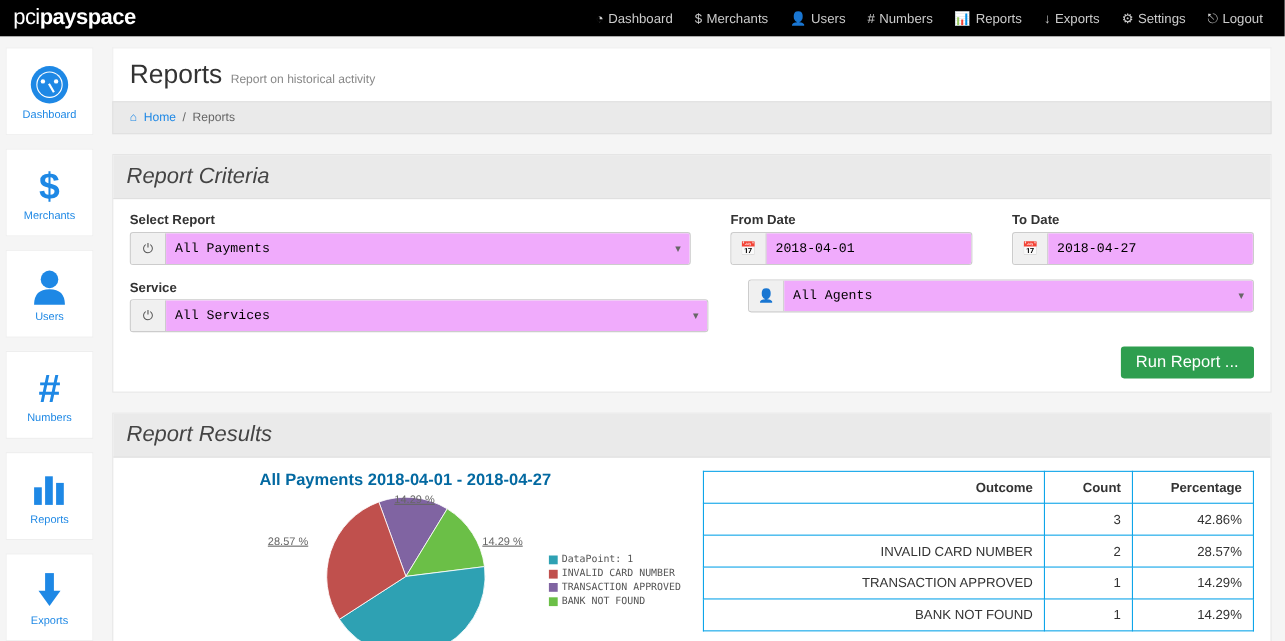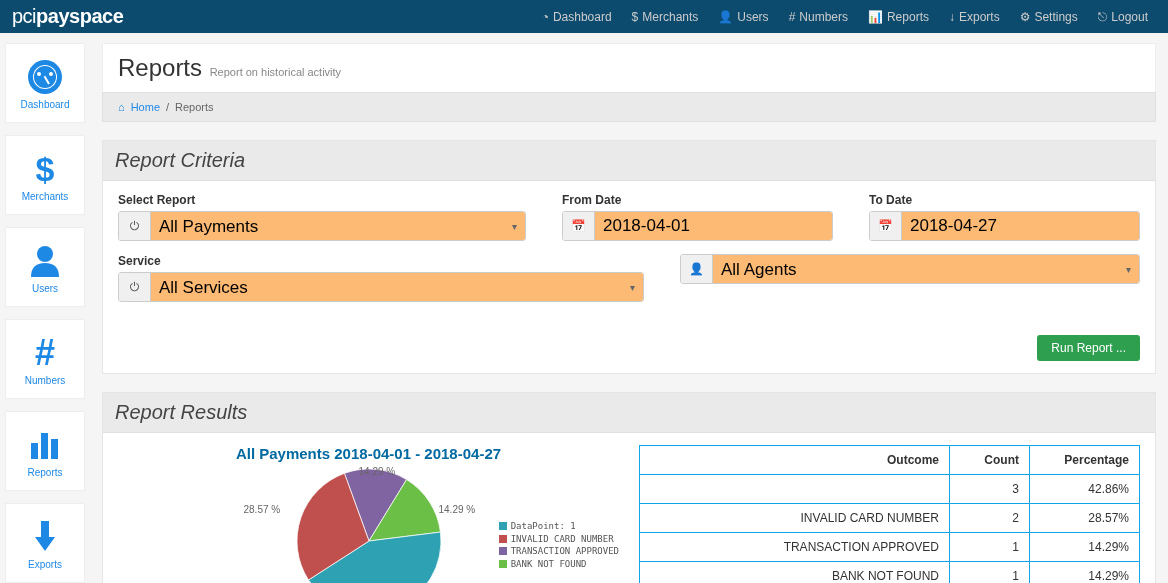--- a/index.html
+++ b/index.html
@@ -1,17 +1,17 @@
 <!DOCTYPE html>
 <html><head>
 <meta charset="utf-8">
 <style>
 * { box-sizing: border-box; margin: 0; padding: 0; }
 body { font-family: "Helvetica Neue", Helvetica, Arial, sans-serif; font-size: 13px; color: #333; background: #f5f5f5; width: 1168px; }
-.topbar { background: #0c4a6e; color: #fff; height: 33px; display: flex; align-items: center; padding: 0 12px; }
+.topbar { background: #000000; color: #fff; height: 33px; display: flex; align-items: center; padding: 0 12px; }
 .brand { font-size: 20px; font-weight: 300; letter-spacing: -0.5px; }
 .brand b { font-weight: 700; }
 .topnav { margin-left: auto; display: flex; gap: 4px; }
 .topnav a { color: #ccc; text-decoration: none; font-size: 12px; padding: 8px 8px; display: flex; align-items: center; gap: 4px; }
 .layout { display: flex; }
 .sidebar { width: 90px; padding: 10px 5px; display: flex; flex-direction: column; gap: 12px; }
 .side-item { background: #fff; border: 1px solid #eee; display: flex; flex-direction: column; align-items: center; justify-content: center; height: 80px; cursor: pointer; }
 .side-item .ic { width: 40px; height: 40px; display: flex; align-items: center; justify-content: center; }
 .side-item .lbl { font-size: 10px; color: #1e88e5; margin-top: 2px; }
 .main { flex: 1; padding: 10px 12px; }
@@ -22,32 +22,32 @@
 .breadcrumb a { color: #1e88e5; text-decoration: none; }
 .panel { background: #fff; border: 1px solid #e5e5e5; margin-bottom: 18px; }
 .panel-heading { background: #eaeaea; padding: 8px 12px; font-size: 20px; font-weight: 400; color: #444; border-bottom: 1px solid #e0e0e0; font-style: italic; }
 .panel-body { padding: 12px 15px; }
 .row { display: flex; gap: 36px; margin-bottom: 13px; }
 .col { flex: 1; }
 .col-sm { flex: 0 0 220px; }
 .form-label { font-size: 12px; font-weight: 700; color: #333; margin-bottom: 4px; display: block; }
 .input-group { display: flex; border: 1px solid #ccc; border-radius: 3px; overflow: hidden; height: 30px; background:#fff;}
 .input-addon { width: 32px; background: #f0f0f0; border-right: 1px solid #ccc; display: flex; align-items: center; justify-content: center; color: #555; font-size: 12px; }
-.input-group input, .input-group select { border: none; flex: 1; padding: 0 8px; font-size: 17px; background: #fdba74; outline: none; height: 100%; }
+.input-group input, .input-group select { border: none; flex: 1; padding: 0 8px; font-size: 12px; background: #f0abfc; outline: none; height: 100%; font-family: Liberation Mono, monospace; }
 .input-group select { appearance: none; -webkit-appearance:none; }
 .select-wrap { position: relative; }
 .select-wrap::after { content: "▾"; position: absolute; right: 8px; top: 50%; transform: translateY(-50%); color: #666; font-size: 10px; pointer-events: none; }
-.btn-run { background: #2e9e4f; color: #fff; border: none; padding: 6px 14px; font-size: 12px; border-radius: 3px; cursor: pointer; float: right; margin-top: 20px;}
+.btn-run { background: #2e9e4f; color: #fff; border: none; padding: 6px 14px; font-size: 15px; border-radius: 3px; cursor: pointer; float: right; margin-top: 0;}
 .clearfix::after { content: ""; display: table; clear: both; }
 .results-body { display: flex; gap: 20px; }
 .chart-area { flex: 1; position: relative; }
 .chart-title { text-align: center; font-weight: 700; font-size: 15px; color: #0369a1; margin-bottom: 4px; }
 .pie-wrap { position: relative; width: 330px; height: 180px; margin: 0 auto; }
 svg.pie { display: block; margin: 0 auto; }
-.pie-label { position: absolute; font-size: 10px; color: #666; white-space: nowrap; }
+.pie-label { position: absolute; font-size: 10px; color: #666; white-space: nowrap; text-decoration: underline; }
 .pie-legend { position: absolute; right: 0; top: 75px; font-size: 9px; line-height: 1.4; color: #555; font-family: monospace; }
 .pie-legend div { display: flex; align-items: center; gap: 4px; }
 .swatch { width: 8px; height: 8px; display: inline-block; }
 .table { border-collapse: collapse; width: 100%; font-size: 12px; }
 .table th, .table td { border: 1px solid #0ea5e9; padding: 7px 10px; text-align: right; }
 .table th { font-weight: 700; background: #fff; }
 .table-area { flex: 1; }
 </style>
 </head>
 <body>

